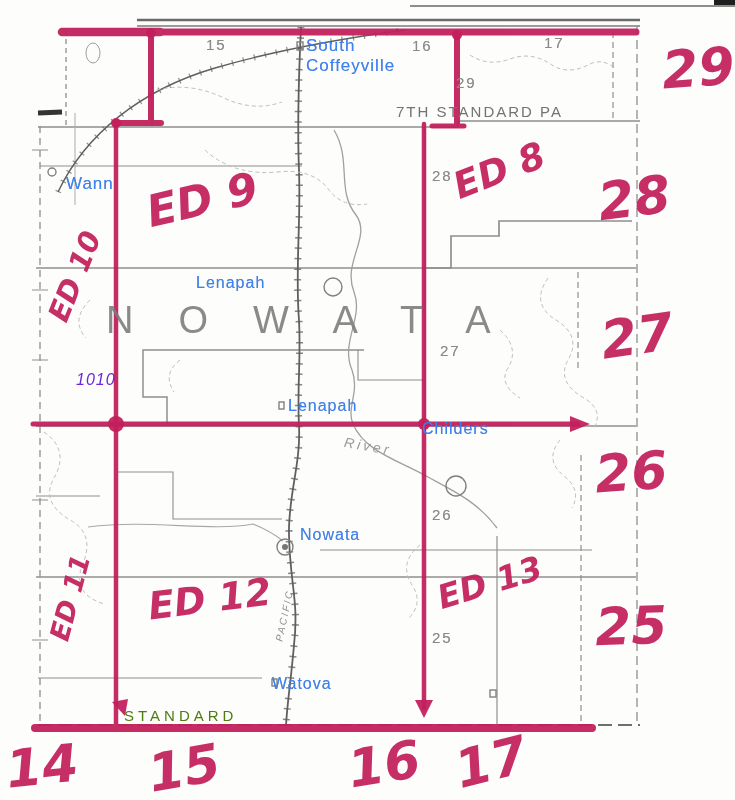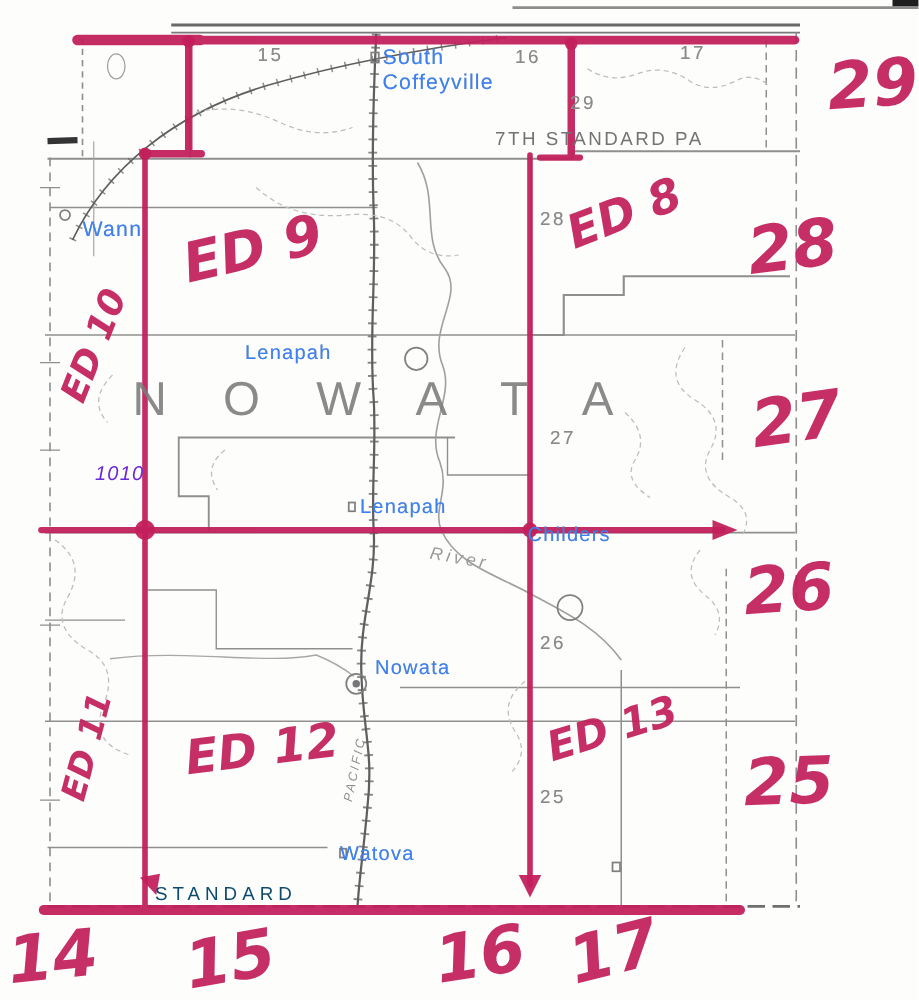--- a/index.html
+++ b/index.html
@@ -9,21 +9,21 @@
   svg.layer { position:absolute; left:0; top:0; }
   .town { position:absolute; color:#3b82f6; letter-spacing:1px; line-height:1.18;
           font-size:16px; text-shadow:0 0 .5px rgba(90,90,90,.5); }
   .pn   { position:absolute; color:#8a8a8a; font-size:15px; letter-spacing:2px;
           text-shadow:0 0 .5px rgba(120,120,120,.5); }
   .county { position:absolute; left:106px; top:299px; font-size:38px;
             letter-spacing:45px; color:#7b7b7b; opacity:.88; white-space:nowrap; }
   .parallel-label { position:absolute; left:396px; top:103px; font-size:15px;
             letter-spacing:2px; color:#737373; white-space:nowrap; }
   .standard-label { position:absolute; left:124px; top:707px; font-size:15px;
-            letter-spacing:4px; color:#0c4a6e; white-space:nowrap; }
+            letter-spacing:4px; color:#4d7c0f; white-space:nowrap; }
   .rr-label { position:absolute; left:258px; top:610px; font-size:10px; font-style:italic;
             color:#8f8f8f; letter-spacing:2px; transform:rotate(-78deg); white-space:nowrap; }
   .river-label { position:absolute; left:344px; top:438px; font-size:14px; font-style:italic;
             color:#9a9a9a; letter-spacing:3px; transform:rotate(10deg); white-space:nowrap; }
   .elev { position:absolute; left:76px; top:371px; font-size:16px; font-style:italic;
             color:#6d28d9; letter-spacing:1px; }
   .hand { position:absolute; color:var(--ink); font-family:"DejaVu Sans", sans-serif;
           font-weight:700; font-style:italic; line-height:1; white-space:nowrap;
           opacity:.93; }
   .num  { font-size:52px; }

